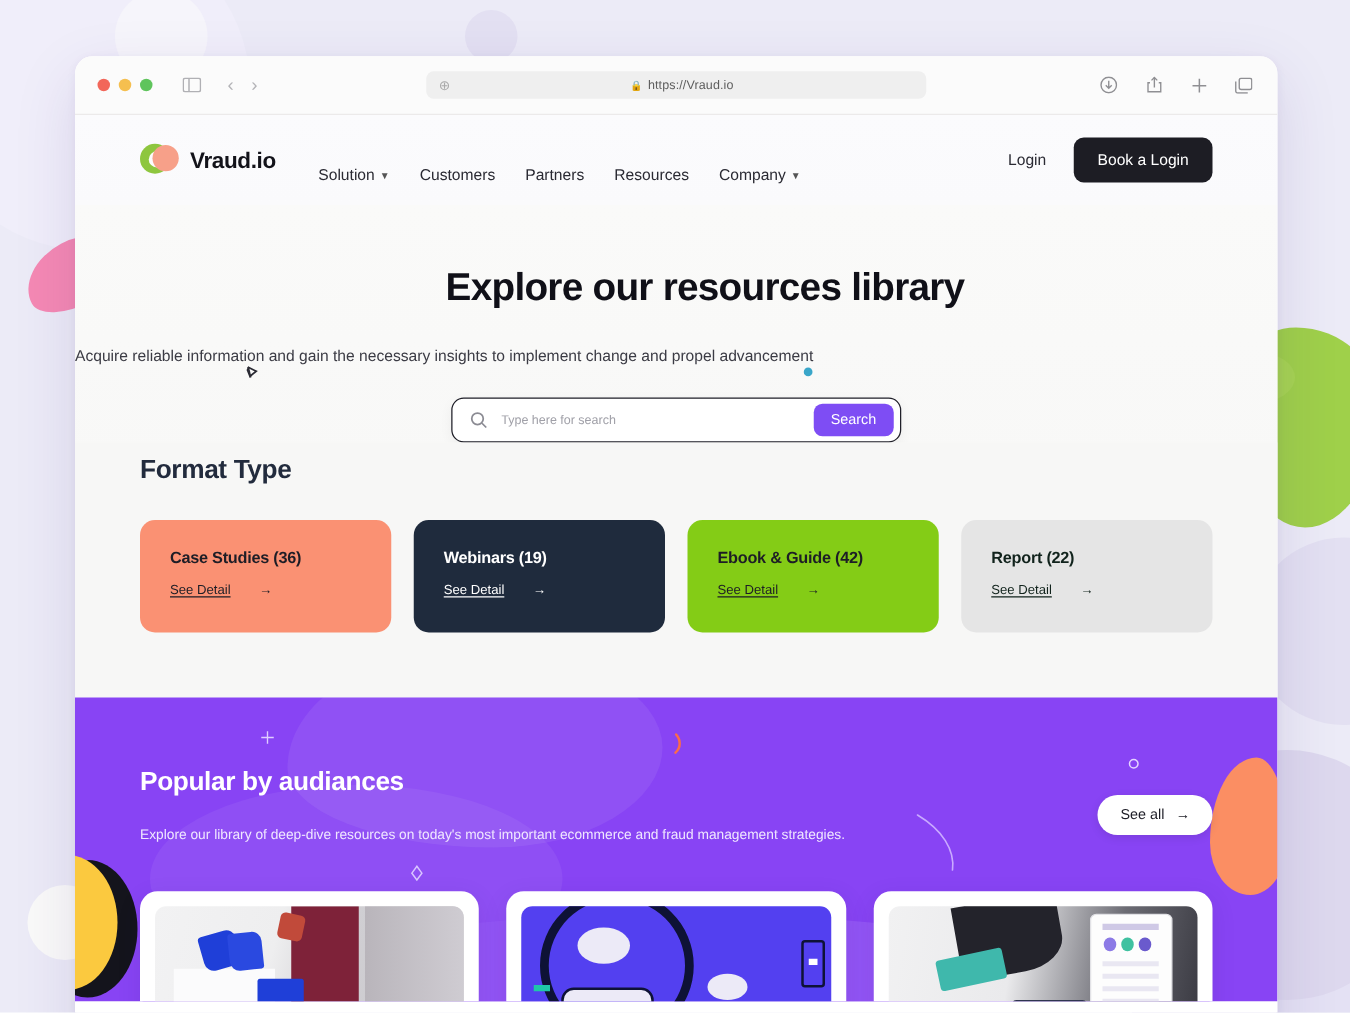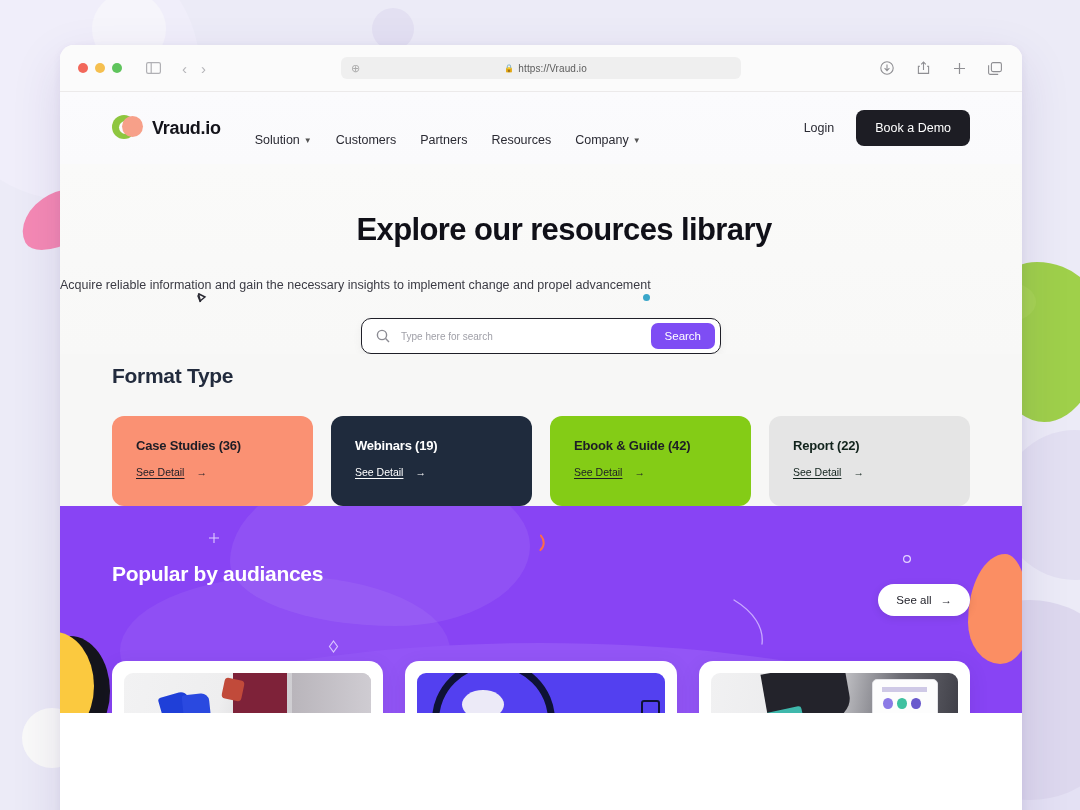--- a/index.html
+++ b/index.html
@@ -110,35 +110,35 @@
   .d-dot{left:583px;top:130px;width:7px;height:7px;border-radius:50%;background:#3aa6c9;}
   .d-spark{left:138px;top:290px;color:#3a3a44;font-size:12px;}
   .d-diamond{left:484px;top:320px;color:#2a2a33;}
   .d-arrow{left:730px;top:290px;}
   .d-o{left:182px;top:485px;color:#4a4a55;font-size:11px;}
 
   
   .fmt{padding:0 52px;background:#f7f7f6;position:relative;}
   .fmt-title{font-size:21px;font-weight:700;color:#222b3d;letter-spacing:-.3px;
              margin:0;padding-top:10px;}
-  .cards{display:flex;gap:18px;margin-top:28px;}
+  .cards{display:flex;gap:18px;margin-top:28px;padding-bottom:52px;}
   .card{flex:1;height:90px;border-radius:12px;padding:22px 24px;box-sizing:border-box;
         cursor:pointer;position:relative;}
   .card-title{font-size:13px;font-weight:700;letter-spacing:-.2px;margin:0;}
   .card-link{font-size:10.5px;font-weight:500;margin-top:13px;display:flex;
-             align-items:flex-end;gap:12px;}
+             align-items:flex-end;gap:23px;}
   .card-link .lbl{text-decoration:underline;text-underline-offset:2px;}
   .c-orange{background:#fa9173;color:#1d1d26;}
   .c-navy{background:#1f2b3d;color:#ffffff;}
   .c-yellow{background:#84cc16;color:#1d1d26;}
   .c-green{background:#e5e5e5;color:#11231c;}
 
   
   .purple{position:relative;background:#8844f4;padding:56px 52px 0;overflow:hidden;
-          height:207px;box-sizing:border-box;}
+          height:243px;box-sizing:border-box;}
   .pbl{position:absolute;pointer-events:none;}
   .pb-soft{left:170px;top:-40px;width:300px;height:160px;background:rgba(255,255,255,.07);
            border-radius:50% 50% 45% 55%/60% 50% 50% 40%;}
   .pb-soft2{left:60px;top:70px;width:330px;height:150px;background:rgba(255,255,255,.06);
            border-radius:50%;}
   .pb-black{left:-30px;top:130px;width:80px;height:110px;background:#14141c;
             border-radius:50%;}
   .pb-yellow{left:-46px;top:126px;width:80px;height:108px;background:#fbc93f;
             border-radius:50%;}
   .pb-orange{right:-8px;top:48px;width:62px;height:110px;background:#fb8e63;
@@ -299,21 +299,21 @@
       <div class="navitem">Customers</div>
       <div class="navitem">Partners</div>
       <div class="navitem">Resources</div>
       <div class="navitem">
         <span>Company</span>
         <span class="caret">▼</span>
       </div>
     </nav>
     <div class="header-right">
       <span class="login">Login</span>
-      <button class="demo-btn">Book a Demo</button>
+      <button class="demo-btn">Book a Login</button>
     </div>
   </div>
 
   <div class="hero">
     <div class="doodle d-flag">
       <svg width="14" height="18" viewBox="0 0 14 18" fill="none" stroke="#2a2a33" stroke-width="1.4">
         <path d="M4 2 L10 5 L5 9 L3 4 Z"></path>
           <path d="M3.5 1.5 L5.5 10"></path>
       </svg>
     </div>
@@ -424,20 +424,21 @@
         <path d="M5.5 1 L9.5 6.5 L5.5 12 L1.5 6.5 Z"></path>
       </svg>
     </div>
     <div class="pbl p-doodle-curve">
       <svg width="40" height="50" viewBox="0 0 40 50" fill="none" stroke="#c9aaff" stroke-width="1.3" stroke-linecap="round">
         <path d="M2 2 C22 14 32 30 30 46"></path>
       </svg>
     </div>
 
     <h2 class="p-title">Popular by audiances</h2>
+    <p class="p-sub">Explore our library of deep-dive resources on today's most important ecommerce and fraud management strategies.</p>
 
     <button class="seeall">
       <span>See all</span>
       <span>→</span>
     </button>
 
     <div class="pcards">
 
       <div class="pcard">
         <div class="pcard-img im1">

